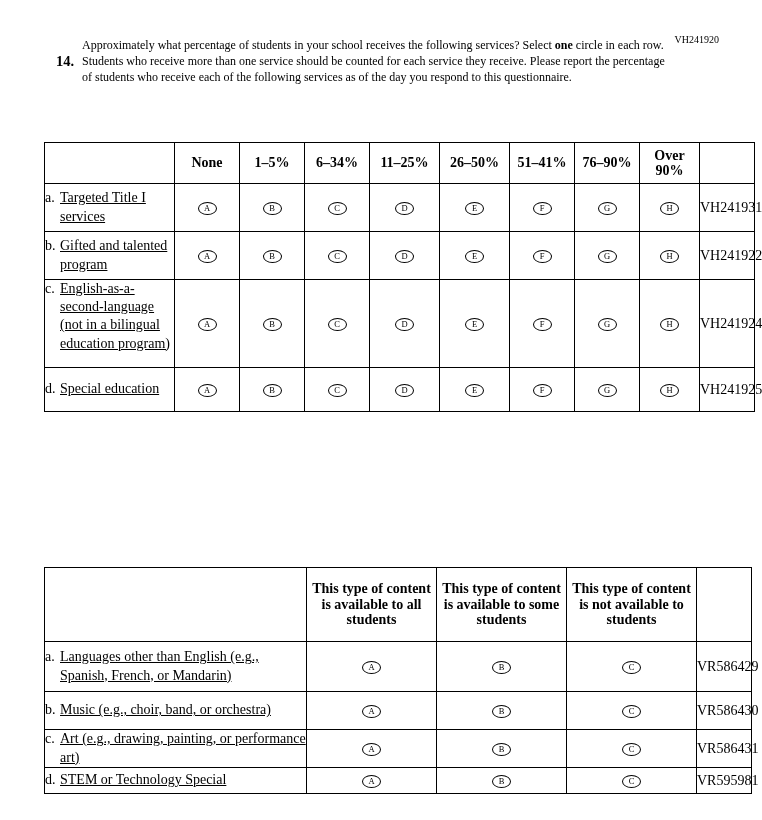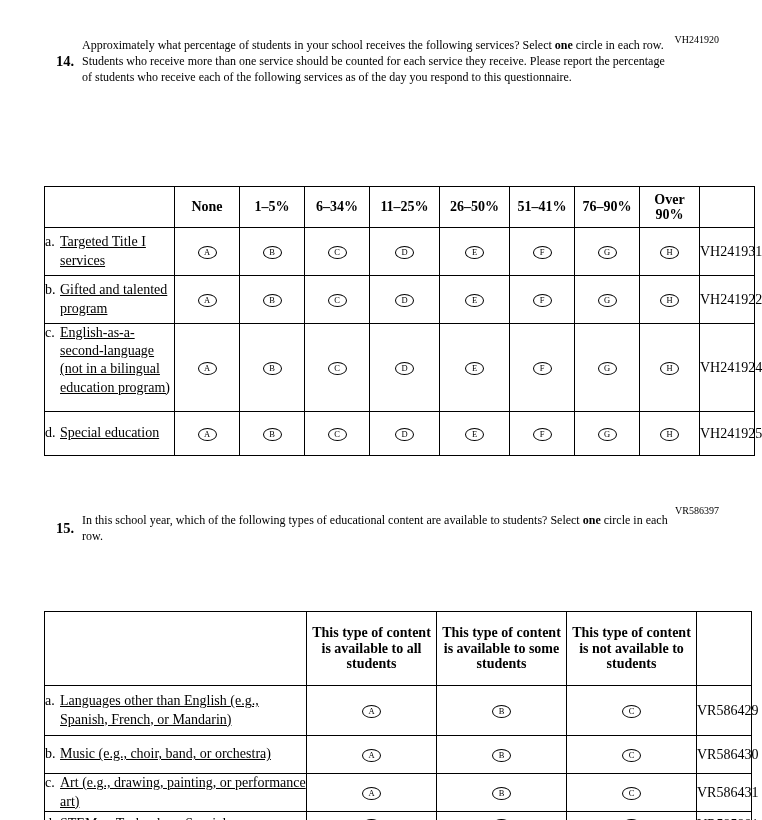--- a/index.html
+++ b/index.html
@@ -46,21 +46,20 @@
   .q-text b { font-weight: bold; }
   .varid-float {
     position: absolute;
     font-size: 10px;
   }
 
   
   table {
     border-collapse: collapse;
     table-layout: fixed;
-    margin-top: 44px;
   }
   table.grid {
     border: 1.6px solid #000;
   }
   table.grid td, table.grid th {
     border: 1.1px solid #000;
     padding: 0;
     vertical-align: middle;
   }
   .hdr {
@@ -222,27 +221,20 @@
         <td class="bubblecell"><span class="bubble">D</span></td>
         <td class="bubblecell"><span class="bubble">E</span></td>
         <td class="bubblecell"><span class="bubble">F</span></td>
         <td class="bubblecell"><span class="bubble">G</span></td>
         <td class="bubblecell"><span class="bubble">H</span></td>
         <td class="varcell">VH241925</td>
       </tr>
     </tbody>
   </table>
 
-  <div class="question" style="left:44px; top:513px; width:675px;">
-    <div class="varid-float" style="right:0; top:-8px;">VR586397</div>
-    <div class="q-row">
-      <div class="q-num">15.</div>
-      <div class="q-text"><span>In this school year, which of the following types of educational content are available to students? Select </span><b>one</b><span> circle in each row.</span></div>
-    </div>
-  </div>
 
   <table class="grid" id="t15">
     <colgroup>
       <col style="width:262px">
       <col style="width:130px">
       <col style="width:130px">
       <col style="width:130px">
       <col style="width:55px">
     </colgroup>
     <thead>

